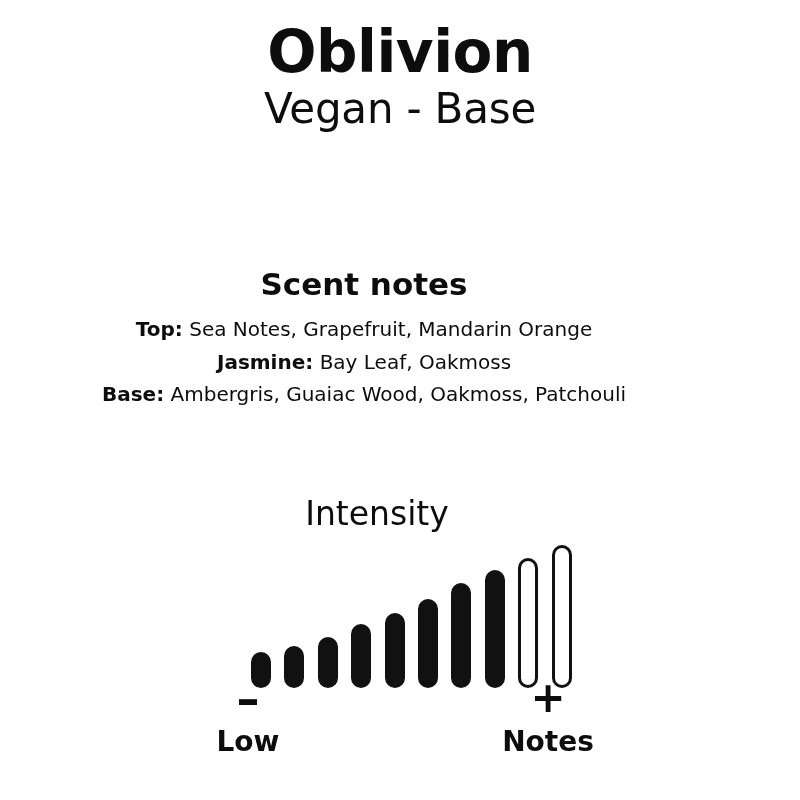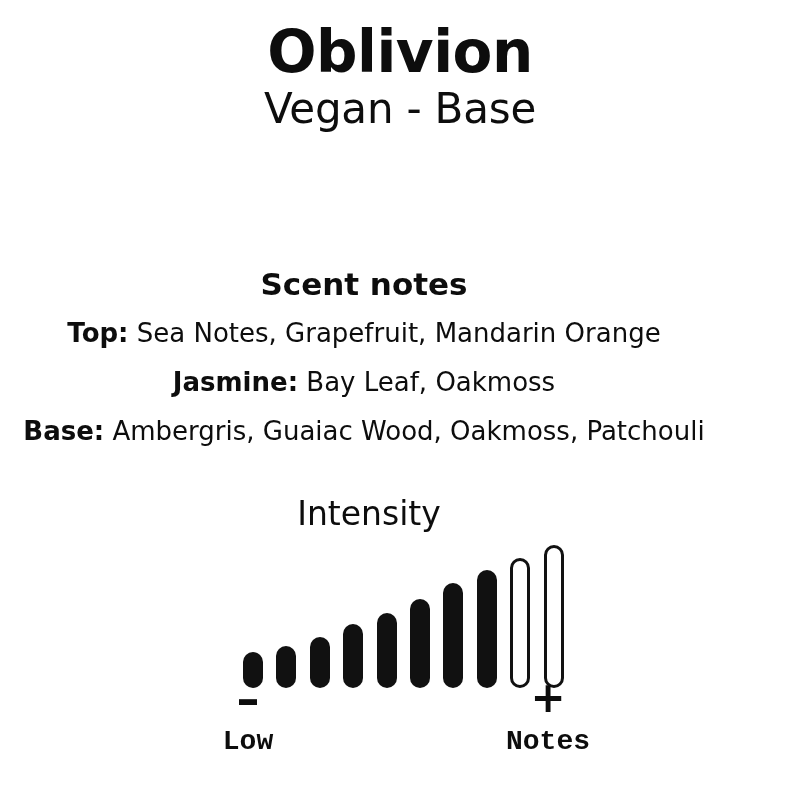--- a/index.html
+++ b/index.html
@@ -56,35 +56,35 @@
     width: 728px;
     text-align: center;
   }
   .notes-heading {
     font-size: 31px;
     font-weight: 700;
     line-height: 1.2;
     margin: 0 0 12px 0;
   }
   .note-line {
-    font-size: 26px;
+    font-size: 20px;
     font-weight: 400;
     line-height: 1.42;
-    margin: 12px;
+    margin: 4px;
     white-space: nowrap;
   }
   .note-label {
     font-weight: 700;
   }
 
   
   .intensity-block {
     position: absolute;
     top: 494px;
-    left: 8px;
+    left: 16px;
     width: 716px;
   }
   .intensity-heading {
     font-size: 33px;
     font-weight: 400;
     line-height: 1.2;
     margin: 0;
     text-align: center;
     padding-left: 6px;
   }
@@ -133,21 +133,20 @@
     display: block;
     height: 42px;
   }
   .scale-sign.minus { font-size: 46px; }
   .scale-caption {
     font-size: 28px;
     font-weight: 700;
     line-height: 1.1;
     display: block;
     margin-top: 4px;
-    font-family: Liberation Mono, monospace;
   }
 </style>
 </head>
 <body>
 
 <div id="page">
 
   <div class="header">
     <h1 class="product-title">Oblivion</h1>
     <h2 class="product-subtitle">Vegan - Base</h2>

